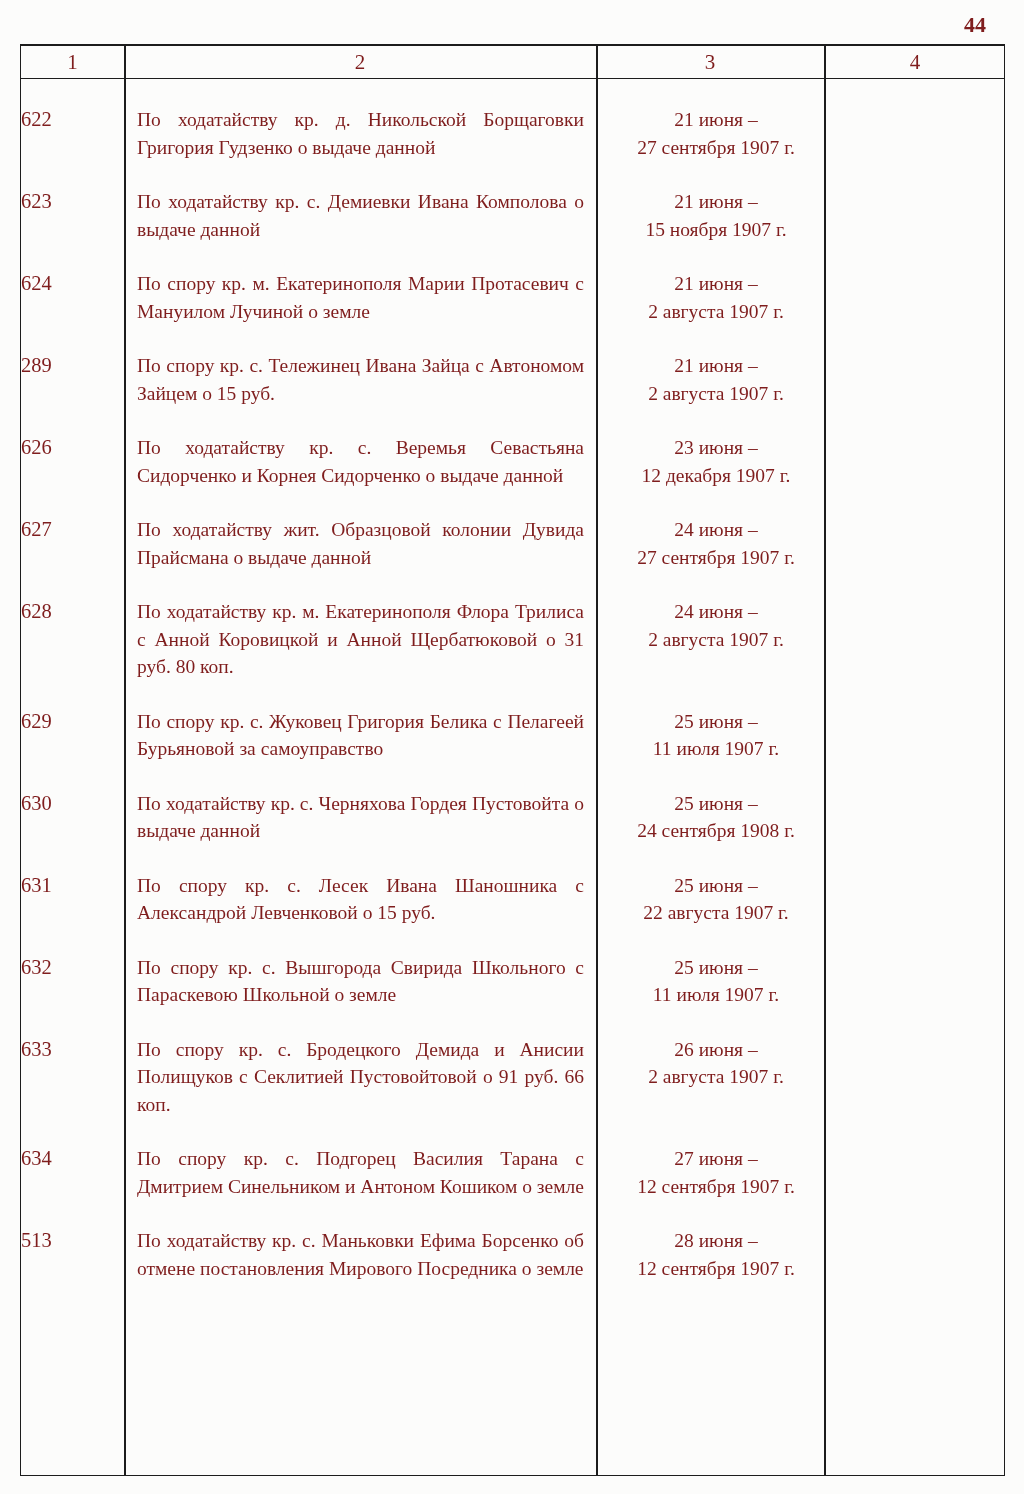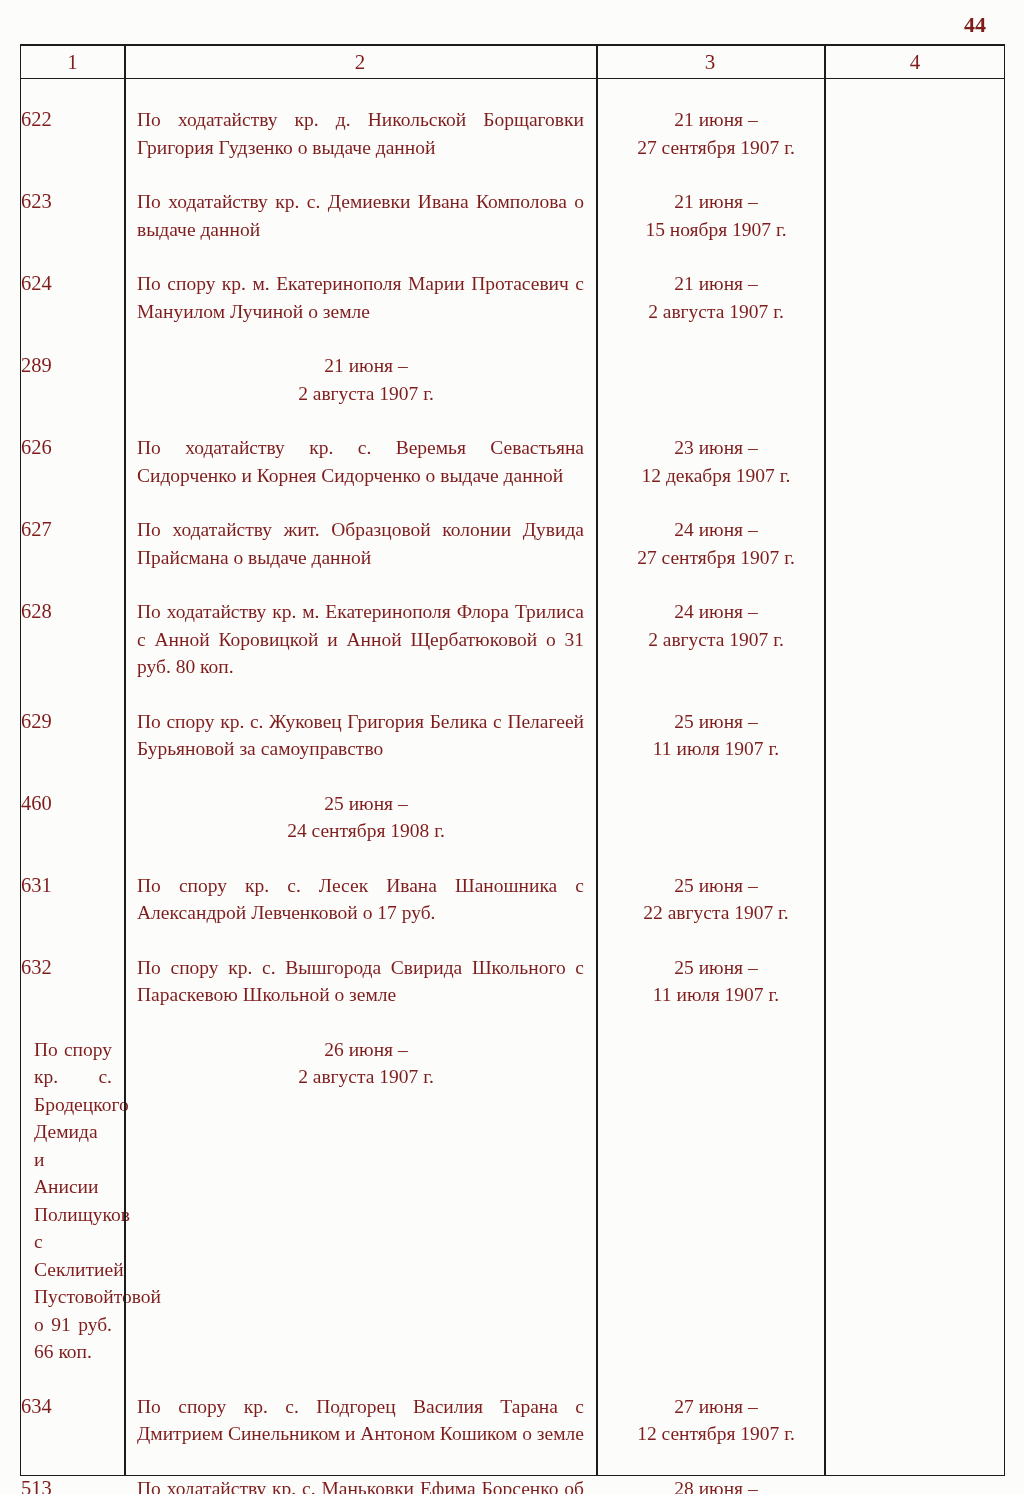--- a/index.html
+++ b/index.html
@@ -121,20 +121,21 @@
           <div class="cell-no">624</div>
           <div class="cell-desc">По спору кр. м. Екатеринополя Марии Протасевич с Мануилом Лучиной о земле</div>
           <div class="cell-dates">
             <div>21 июня –</div>
             <div>2 августа 1907 г.</div>
           </div>
           <div class="cell-empty"></div>
         </div>
         <div class="row">
           <div class="cell-no">289</div>
+          <div class="cell-desc">По спору кр. с. Тележинец Ивана Зайца с Автономом Зайцем о 15 руб.</div>
           <div class="cell-dates">
             <div>21 июня –</div>
             <div>2 августа 1907 г.</div>
           </div>
           <div class="cell-empty"></div>
         </div>
         <div class="row">
           <div class="cell-no">626</div>
           <div class="cell-desc">По ходатайству кр. с. Веремья Севастьяна Сидорченко и Корнея Сидорченко о выдаче данной</div>
           <div class="cell-dates">
@@ -164,46 +165,48 @@
         <div class="row">
           <div class="cell-no">629</div>
           <div class="cell-desc">По спору кр. с. Жуковец Григория Белика с Пелагеей Бурьяновой за самоуправство</div>
           <div class="cell-dates">
             <div>25 июня –</div>
             <div>11 июля 1907 г.</div>
           </div>
           <div class="cell-empty"></div>
         </div>
         <div class="row">
-          <div class="cell-no">460</div>
+          <div class="cell-no">630</div>
+          <div class="cell-desc">По ходатайству кр. с. Черняхова Гордея Пустовойта о выдаче данной</div>
           <div class="cell-dates">
             <div>25 июня –</div>
             <div>24 сентября 1908 г.</div>
           </div>
           <div class="cell-empty"></div>
         </div>
         <div class="row">
           <div class="cell-no">631</div>
-          <div class="cell-desc">По спору кр. с. Лесек Ивана Шаношника с Александрой Левченковой о 17 руб.</div>
+          <div class="cell-desc">По спору кр. с. Лесек Ивана Шаношника с Александрой Левченковой о 15 руб.</div>
           <div class="cell-dates">
             <div>25 июня –</div>
             <div>22 августа 1907 г.</div>
           </div>
           <div class="cell-empty"></div>
         </div>
         <div class="row">
           <div class="cell-no">632</div>
           <div class="cell-desc">По спору кр. с. Вышгорода Свирида Школьного с Параскевою Школьной о земле</div>
           <div class="cell-dates">
             <div>25 июня –</div>
             <div>11 июля 1907 г.</div>
           </div>
           <div class="cell-empty"></div>
         </div>
         <div class="row">
+          <div class="cell-no">633</div>
           <div class="cell-desc">По спору кр. с. Бродецкого Демида и Анисии Полищуков с Секлитией Пустовойтовой о 91 руб. 66 коп.</div>
           <div class="cell-dates">
             <div>26 июня –</div>
             <div>2 августа 1907 г.</div>
           </div>
           <div class="cell-empty"></div>
         </div>
         <div class="row">
           <div class="cell-no">634</div>
           <div class="cell-desc">По спору кр. с. Подгорец Василия Тарана с Дмитрием Синельником и Антоном Кошиком о земле</div>

